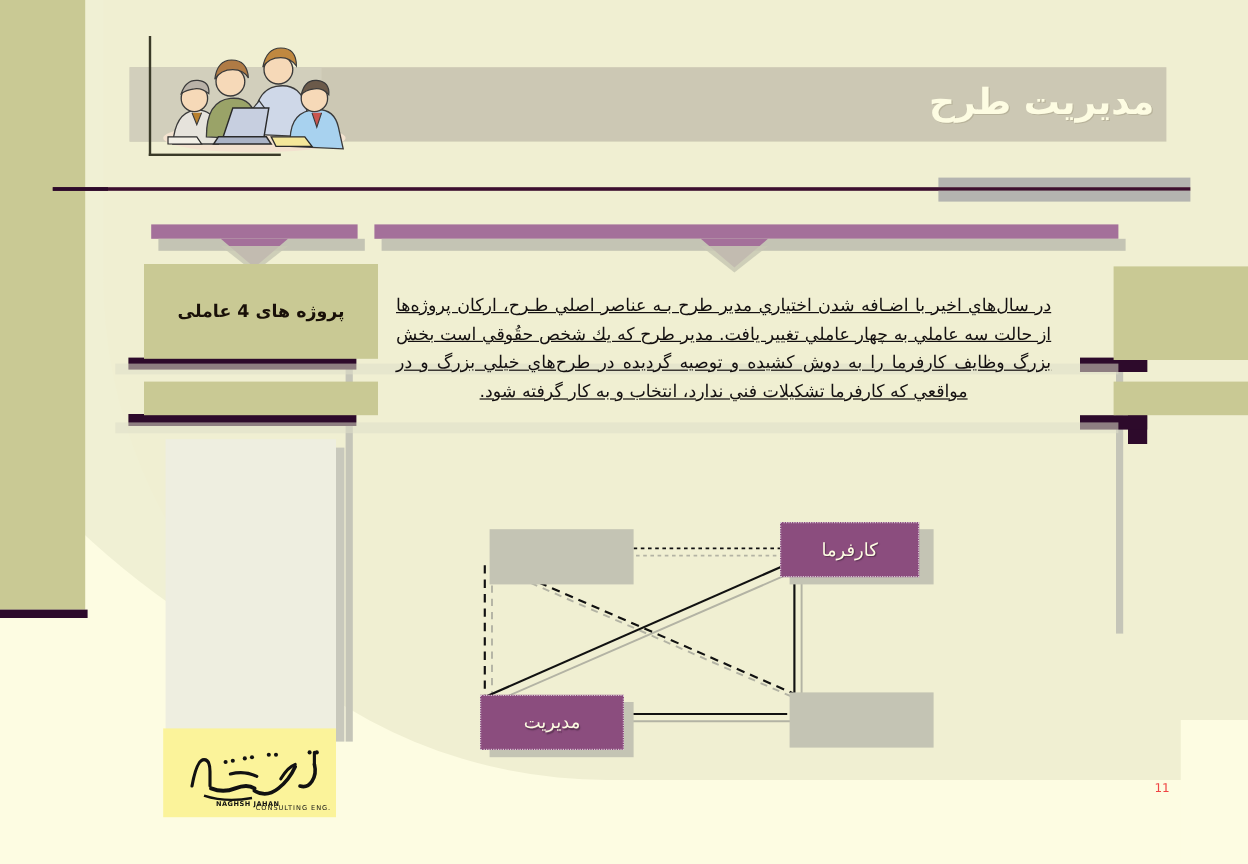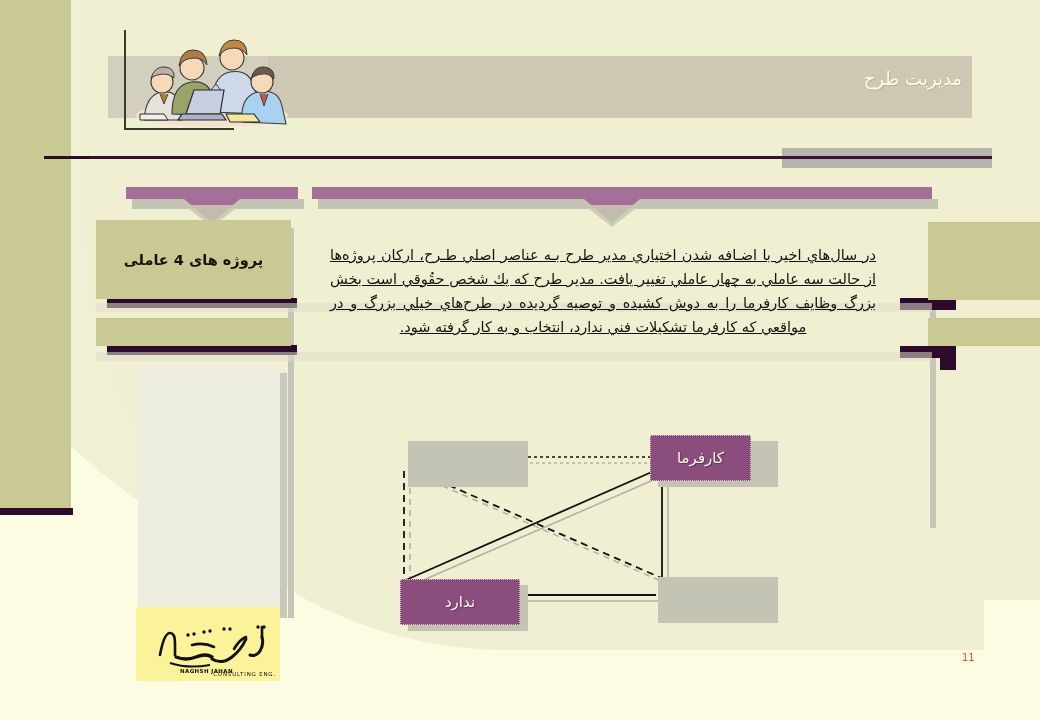--- a/index.html
+++ b/index.html
@@ -67,26 +67,26 @@
   }
   .hdr-hrule {
     position: absolute;
     left: 124px; top: 128px;
     width: 110px; height: 2px;
     background: #3a3a28;
   }
   .slide-title {
     position: absolute;
     right: 78px; top: 68px;
-    font-size: 18px;
+    font-size: 30px;
     color: #fdfce2;
     text-shadow: 1px 1px 0 #b9b49c;
     direction: rtl;
     letter-spacing: 1px;
-    font-weight: 400;
+    font-weight: 700;
   }
 
   
   .clipart {
     position: absolute;
     left: 126px; top: 22px;
     width: 170px; height: 106px;
   }
 
   
@@ -138,20 +138,21 @@
     border-left: 28px solid transparent;
     border-right: 28px solid transparent;
     border-top: 22px solid #c8c8b4;
     opacity: .85;
   }
 
   
   .sb-box {
     position: absolute;
     background: #c9c994;
+    margin-left: 24px;
   }
   .sb-shadow {
     position: absolute;
     background: #2d0a2b;
   }
   .sb-label {
     position: absolute;
     direction: rtl;
     font-size: 14.5px;
     font-weight: bold;
@@ -402,25 +403,25 @@
       <line x1="284" y1="56" x2="36" y2="165" stroke="#111" stroke-width="1.8"></line>
 
       <line x1="120" y1="180" x2="286" y2="180" stroke="#111" stroke-width="1.8"></line>
     </svg>
 
     <div class="node-sh" style="left:38px;  top:26px;  width:120px; height:46px;"></div>
     <div class="node-sh" style="left:288px; top:26px;  width:120px; height:46px;"></div>
     <div class="node-sh" style="left:38px;  top:170px; width:120px; height:46px;"></div>
     <div class="node-sh" style="left:288px; top:162px; width:120px; height:46px;"></div>
 
-    <div class="node" style="left:280px; top:20px;  width:101px; height:46px;">
+    <div class="node" style="left:280px; top:20px;  width:116px; height:46px;">
       <span>کارفرما</span>
     </div>
     <div class="node" style="left:30px;  top:164px; width:120px; height:46px;">
-      <span>ندارد</span>
+      <span>مدیریت</span>
     </div>
   </div>
 
   <div class="logo-box">
     <svg class="logo-word" viewBox="0 0 128 56">
       <g fill="none" stroke="#111" stroke-width="2.6" stroke-linecap="round">
         <path d="M14 40 q4-22 10-22 q5 0 5 10 l0 12"></path>
         <path d="M30 42 q10 4 20 0 q10-4 16 0" stroke-width="3.4"></path>
         <path d="M46 30 q12-3 22 2"></path>
         <path d="M66 44 q10 6 20 -2 q9-7 14-18" stroke-width="3"></path>

